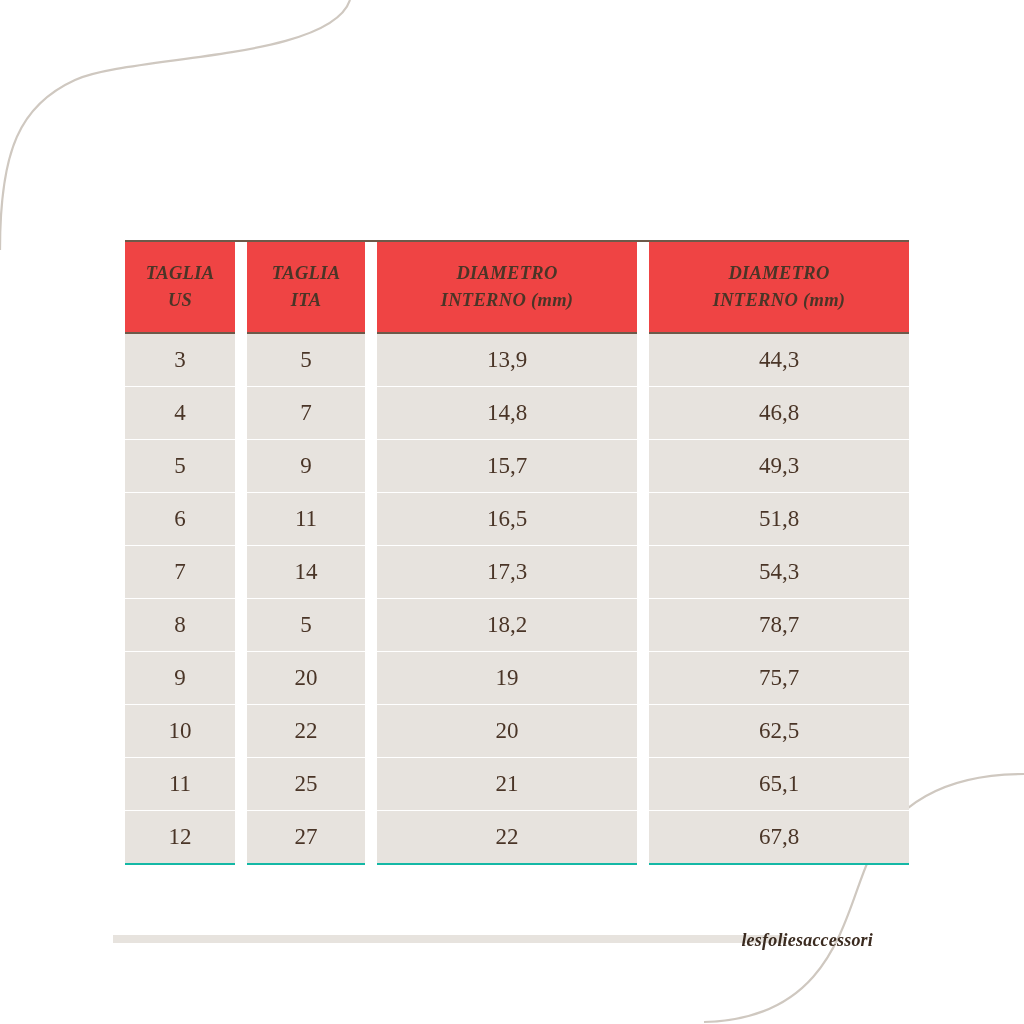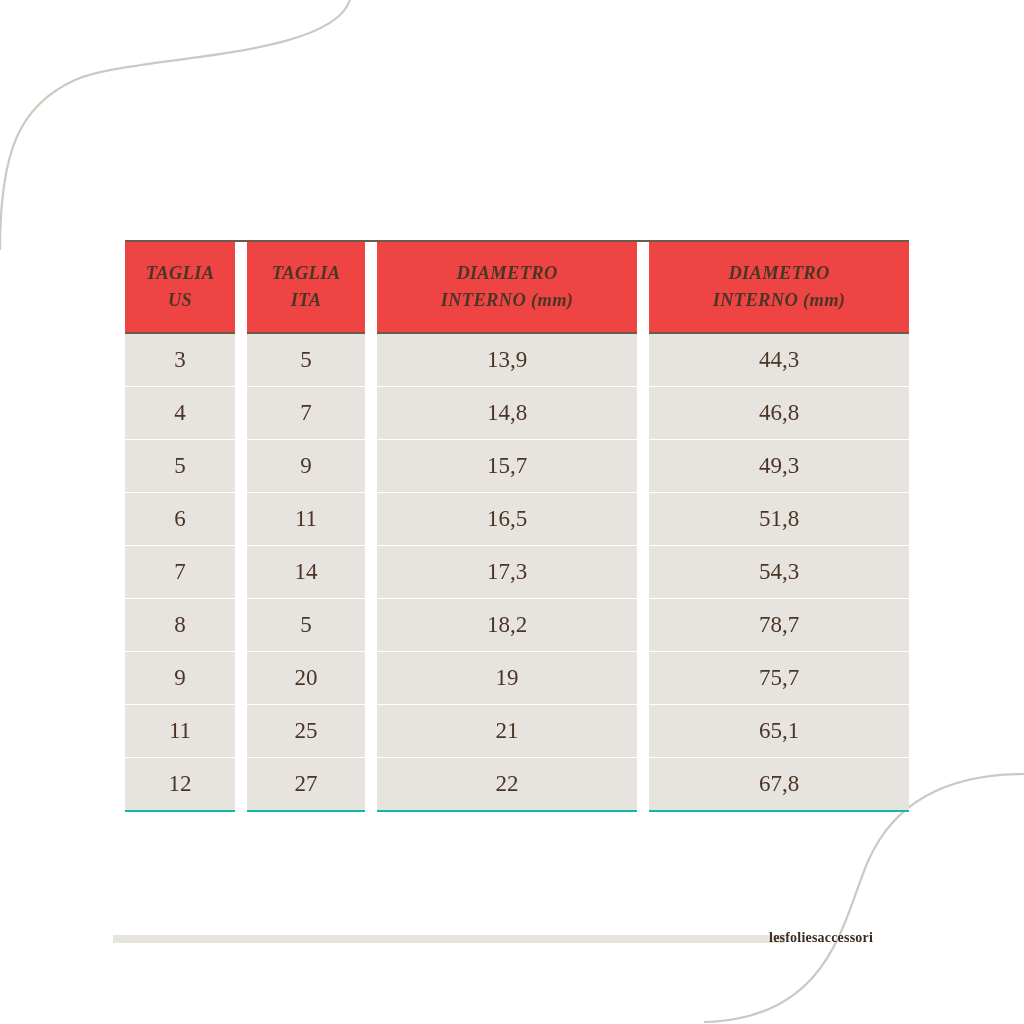--- a/index.html
+++ b/index.html
@@ -112,22 +112,23 @@
     left: 0;
     top: 5px;
     width: 672px;
     height: 8px;
     background: #e7e3de;
   }
   .footer-brand {
     position: absolute;
     right: 20px;
     top: 0px;
-    font-size: 14px;
+    font-size: 18px;
     font-weight: bold;
+    font-style: italic;
     color: #3b2b20;
     letter-spacing: 0.2px;
     white-space: nowrap;
   }
 </style>
 </head>
 <body>
 
 <div class="page">
 
@@ -231,20 +232,29 @@
       <tr>
         <td>9</td>
         <td class="gut"></td>
         <td>20</td>
         <td class="gut"></td>
         <td>19</td>
         <td class="gut"></td>
         <td>75,7</td>
       </tr>
       <tr>
+        <td>10</td>
+        <td class="gut"></td>
+        <td>22</td>
+        <td class="gut"></td>
+        <td>20</td>
+        <td class="gut"></td>
+        <td>62,5</td>
+      </tr>
+      <tr>
         <td>11</td>
         <td class="gut"></td>
         <td>25</td>
         <td class="gut"></td>
         <td>21</td>
         <td class="gut"></td>
         <td>65,1</td>
       </tr>
       <tr>
         <td>12</td>

